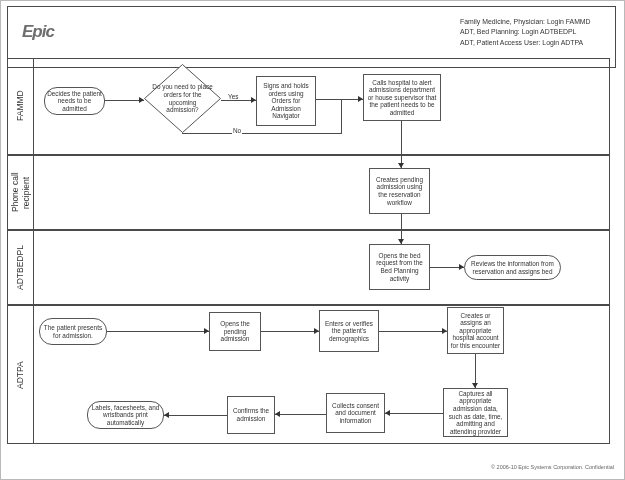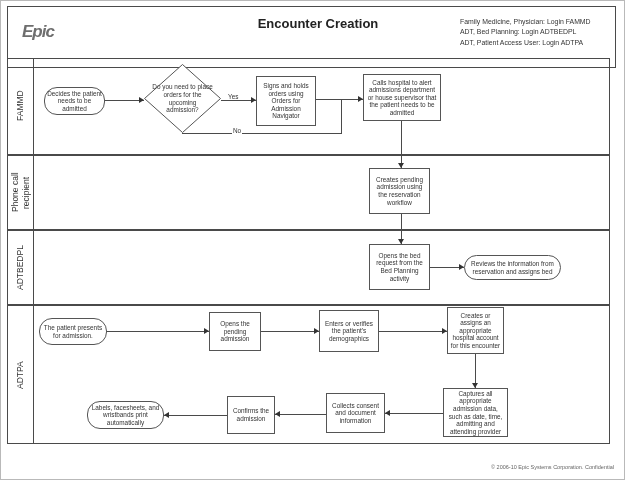--- a/index.html
+++ b/index.html
@@ -47,21 +47,20 @@
   .footer{position:absolute;right:10px;top:463px;font-size:5.5px;color:#666;}
 </style>
 </head>
 <body>
 
 <div class="canvas">
 
   <div class="header-box">
     <div class="logo">Epic</div>
     <div class="title">
-      <div>Encounter Creation</div>
     </div>
     <div class="logins">
       <div>Family Medicine, Physician: Login FAMMD</div>
       <div>ADT, Bed Planning: Login ADTBEDPL</div>
       <div>ADT, Patient Access User: Login ADTPA</div>
     </div>
   </div>
 
   <div class="diagram-border"></div>
   <div class="lane-divider-v"></div>

